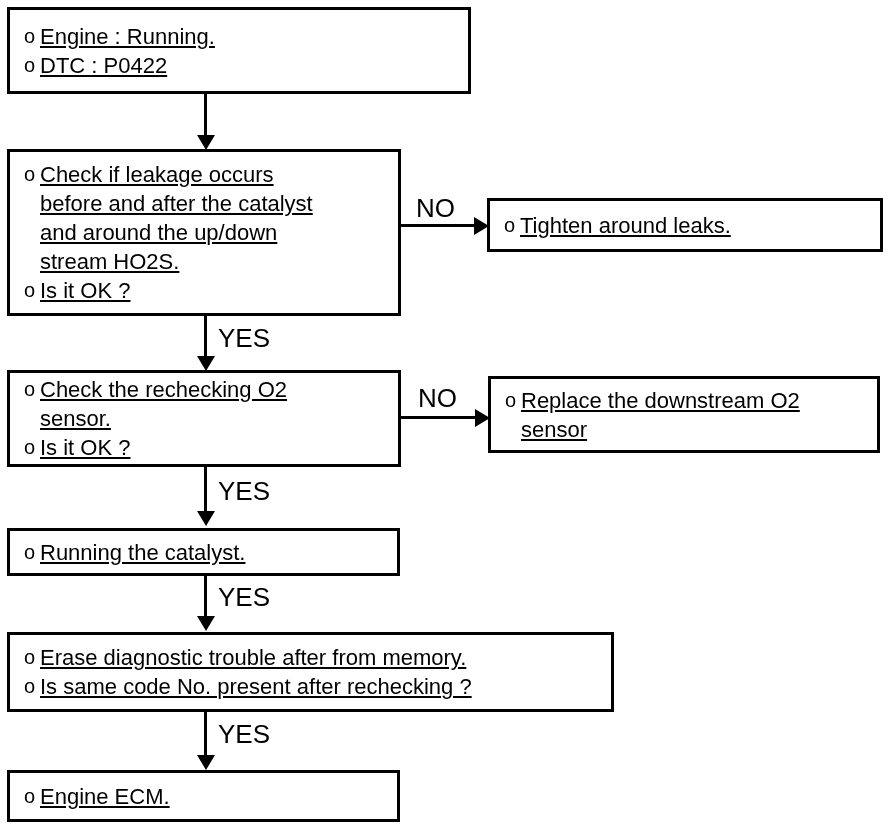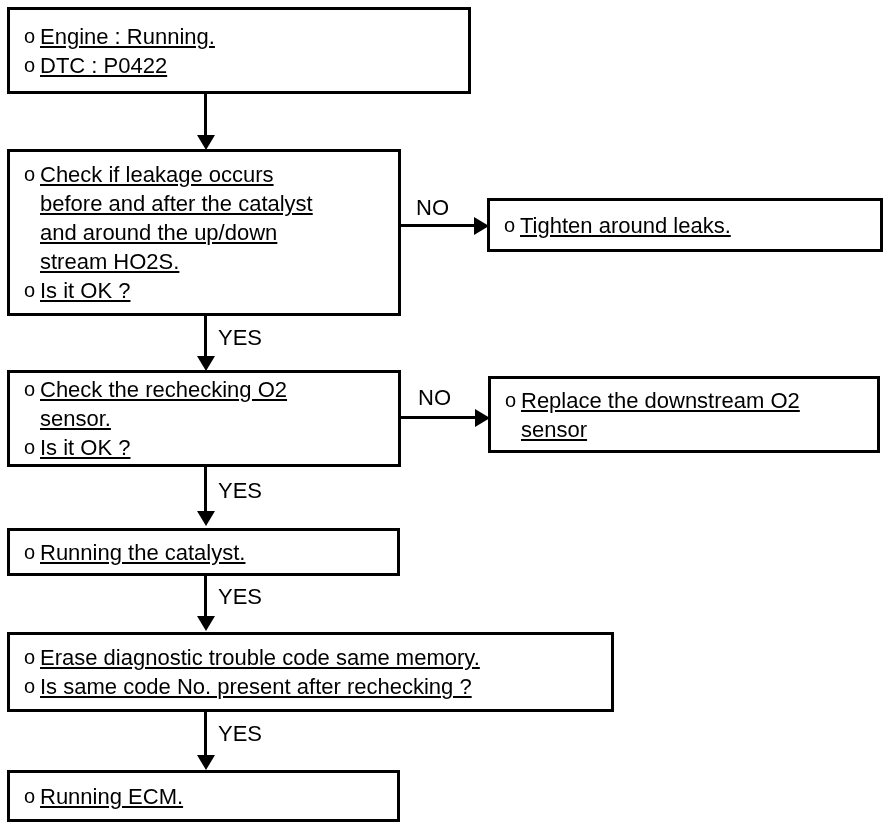--- a/index.html
+++ b/index.html
@@ -73,21 +73,21 @@
   .arrow-right {
     position: absolute;
     width: 0;
     height: 0;
     border-top: 9px solid transparent;
     border-bottom: 9px solid transparent;
     border-left: 15px solid #000000;
   }
   .edge-label {
     position: absolute;
-    font-size: 22px;
+    font-size: 26px;
     line-height: 24px;
     white-space: nowrap;
   }
 </style>
 </head>
 <body>
 
 <div id="flow-root">
 
   <div class="node" style="left:7px; top:7px; width:464px; height:87px;">
@@ -181,35 +181,35 @@
   </div>
 
   <div class="edge-v" style="left:204px; top:576px; height:44px;"></div>
   <div class="arrow-down" style="left:197px; top:616px;"></div>
   <div class="edge-label" style="left:218px; top:585px;">YES</div>
 
   <div class="node" style="left:7px; top:632px; width:607px; height:80px;">
     <div class="node-inner">
       <div class="bullet-line">
         <span class="bullet-mark">o</span>
-        <span class="bullet-text">Erase diagnostic trouble code same memory.</span>
+        <span class="bullet-text">Erase diagnostic trouble after from memory.</span>
       </div>
       <div class="bullet-line">
         <span class="bullet-mark">o</span>
         <span class="bullet-text">Is same code No. present after rechecking ?</span>
       </div>
     </div>
   </div>
 
   <div class="edge-v" style="left:204px; top:712px; height:46px;"></div>
   <div class="arrow-down" style="left:197px; top:755px;"></div>
   <div class="edge-label" style="left:218px; top:722px;">YES</div>
 
   <div class="node" style="left:7px; top:770px; width:393px; height:52px;">
     <div class="node-inner">
       <div class="bullet-line">
         <span class="bullet-mark">o</span>
-        <span class="bullet-text">Running ECM.</span>
+        <span class="bullet-text">Engine ECM.</span>
       </div>
     </div>
   </div>
 
 </div>
 
 </body></html>

